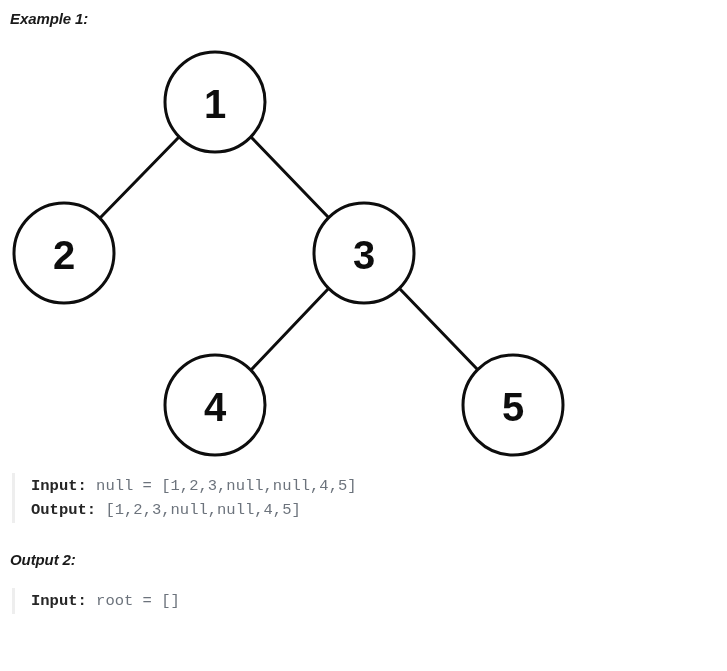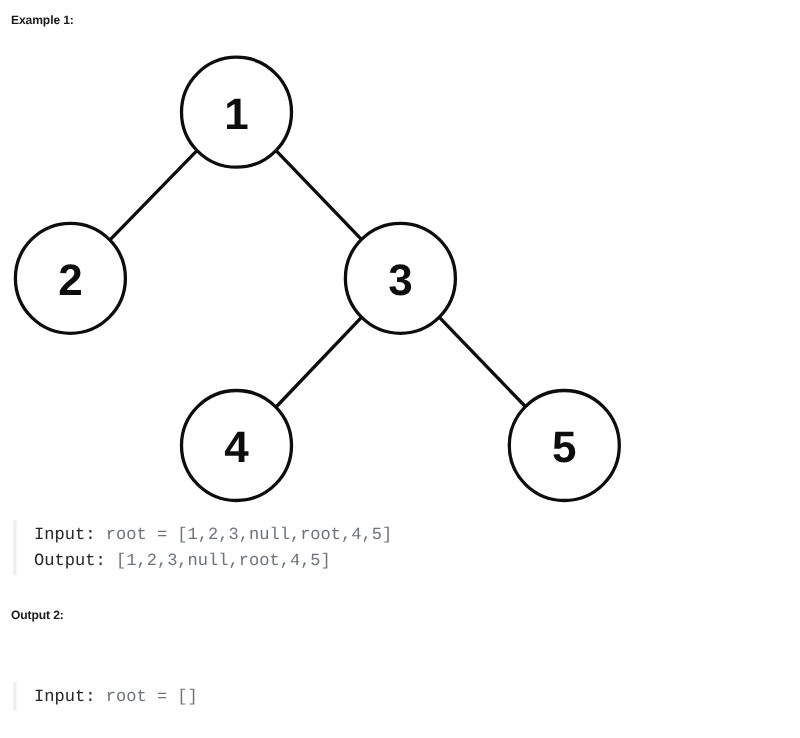--- a/index.html
+++ b/index.html
@@ -19,26 +19,27 @@
   .page {
     position: relative;
     width: 727px;
     height: 671px;
   }
 
   
   .example-heading {
     position: absolute;
     left: 10px;
-    font-size: 11px;
+    font-size: 15px;
     font-weight: bold;
     color: #1a1a1a;
     letter-spacing: -0.1px;
     line-height: 18px;
     white-space: nowrap;
+    font-style: italic;
   }
   #heading-1 { top: 10px; }
   #heading-2 { top: 551px; }
 
   
   .tree-figure {
     position: absolute;
     left: 0px;
     top: 34px;
     width: 620px;
@@ -69,31 +70,31 @@
 
   
   .code-block {
     position: absolute;
     left: 12px;
     border-left: 3px solid #eeeeee;
     padding: 1px 0 1px 16px;
     box-sizing: border-box;
   }
   #code-block-1 { top: 473px; width: 600px; }
-  #code-block-2 { top: 620px; width: 600px; }
+  #code-block-2 { top: 588px; width: 600px; }
 
   .code-line {
     font-family: "Liberation Mono", "DejaVu Sans Mono", monospace;
     font-size: 15.5px;
     line-height: 24px;
     white-space: pre;
     color: #6c737c;
   }
   .code-label {
-    font-weight: normal;
+    font-weight: bold;
     color: #262626;
   }
   .code-value {
     color: #6c737c;
   }
 </style>
 </head>
 <body>
 
 <div class="page">
@@ -119,22 +120,22 @@
 
       <circle class="node-circle" cx="215" cy="371" r="50"></circle>
       <text class="node-text" x="215" y="373">4</text>
 
       <circle class="node-circle" cx="513" cy="371" r="50"></circle>
       <text class="node-text" x="513" y="373">5</text>
     </svg>
   </div>
 
   <div class="code-block" id="code-block-1">
-    <div class="code-line"><span class="code-label">Input:</span><span class="code-value"> root = [1,2,3,null,root,4,5]</span></div>
-    <div class="code-line"><span class="code-label">Output:</span><span class="code-value"> [1,2,3,null,root,4,5]</span></div>
+    <div class="code-line"><span class="code-label">Input:</span><span class="code-value"> null = [1,2,3,null,null,4,5]</span></div>
+    <div class="code-line"><span class="code-label">Output:</span><span class="code-value"> [1,2,3,null,null,4,5]</span></div>
   </div>
 
   <div class="example-heading" id="heading-2">Output 2:</div>
 
   <div class="code-block" id="code-block-2">
     <div class="code-line"><span class="code-label">Input:</span><span class="code-value"> root = []</span></div>
   </div>
 
 </div>
 

